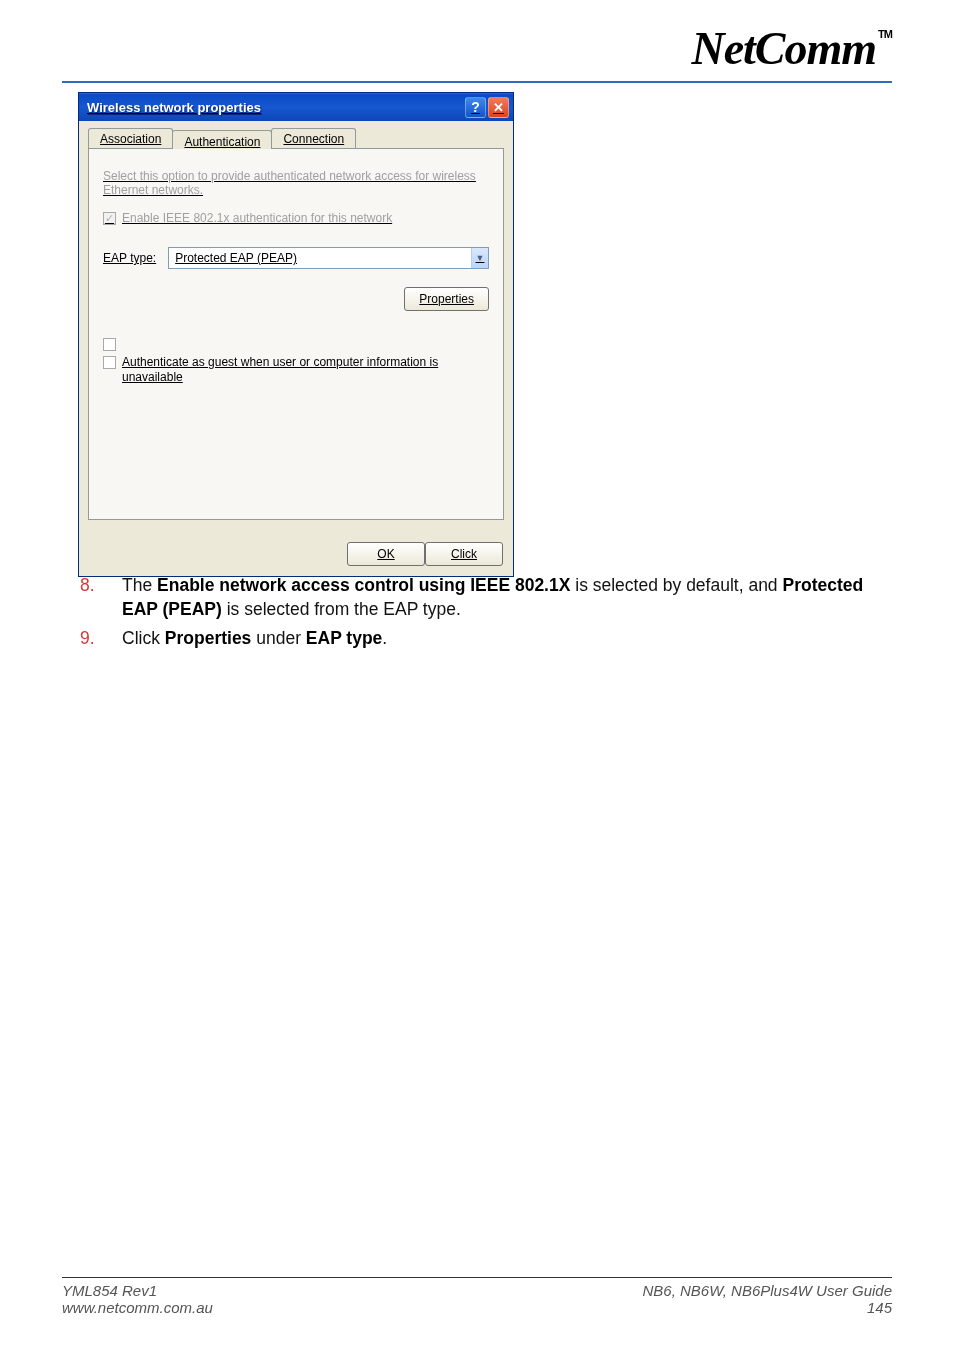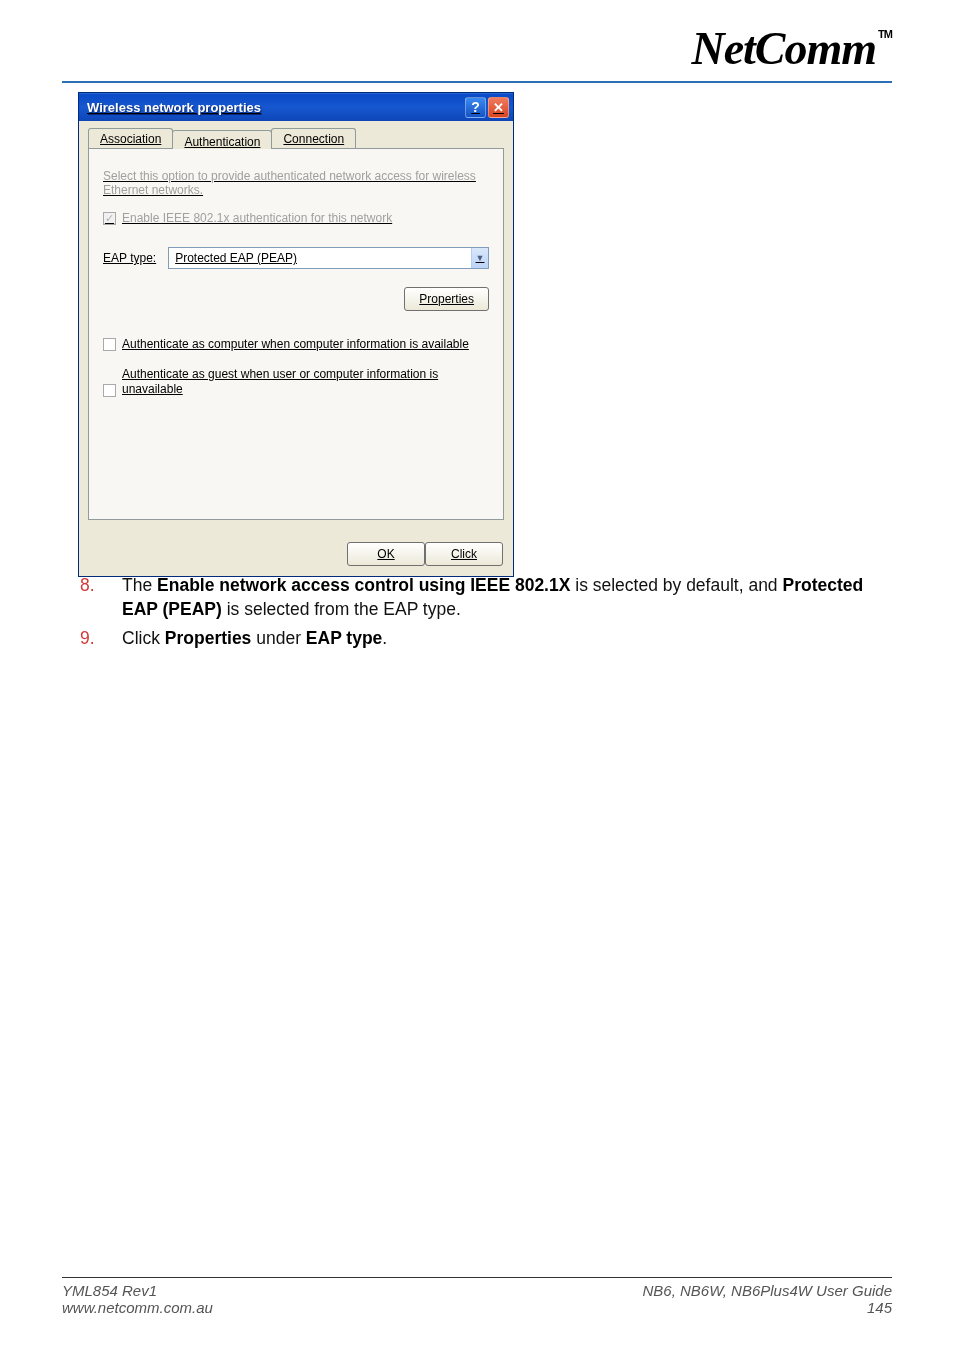--- a/index.html
+++ b/index.html
@@ -281,24 +281,23 @@
             <span class="dd">▼</span>
           </div>
         </div>
 
         <div class="props-row">
           <button class="w-btn">Properties</button>
         </div>
 
         <div class="checkrow2">
           <span class="chk unchecked"></span>
-          <span class="txt">Authenticate as computer when computer information is available</span>
-        </div>
-
-        <div class="checkrow2" style="margin-top:15px;align-items:flex-end;">
+        </div>
+
+        <div class="checkrow2" style="margin-top:4px;">
           <span class="chk unchecked"></span>
           <span class="txt">Authenticate as guest when user or computer information is unavailable</span>
         </div>
 
       </div>
     </div>
     <div class="dlg-footer">
       <button class="w-btn">OK</button>
       <button class="w-btn">Click</button>
     </div>

